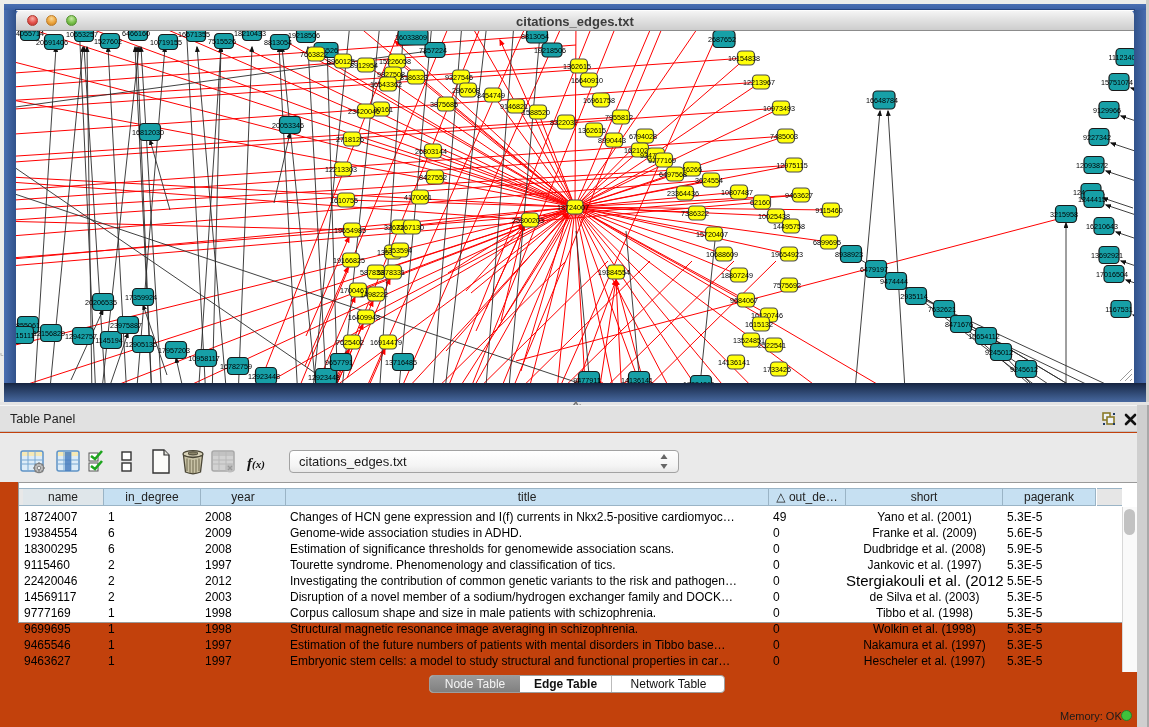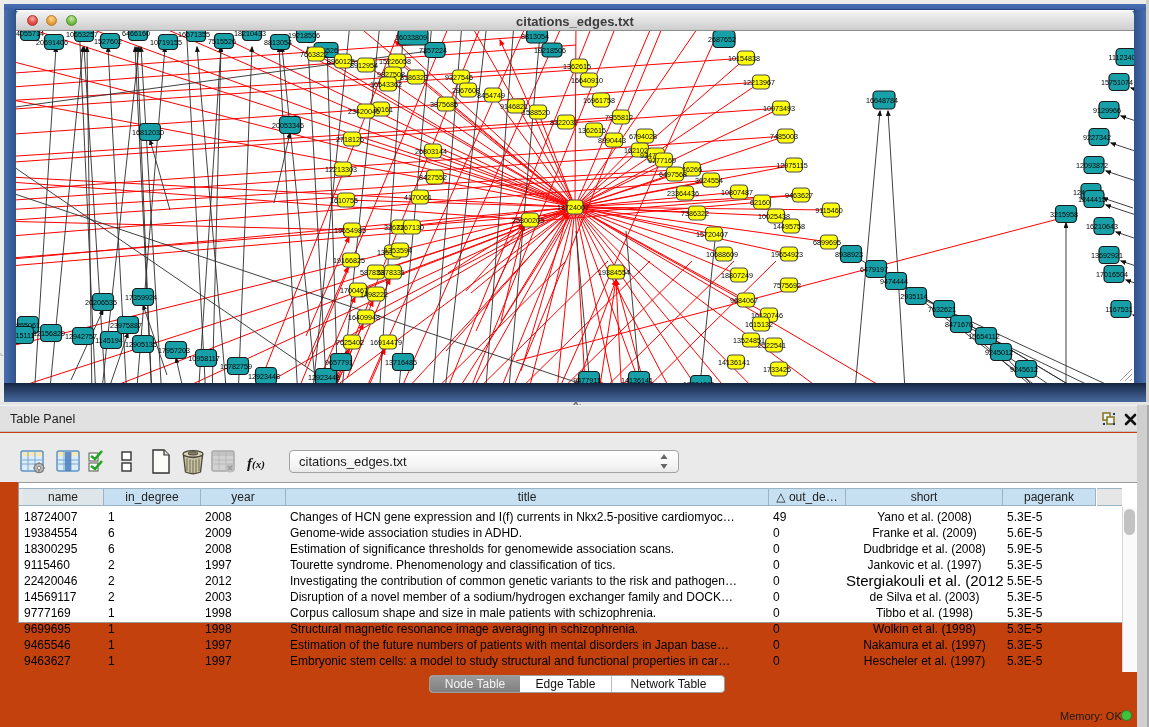--- a/index.html
+++ b/index.html
@@ -873,21 +873,21 @@
         <div class="abs" style="left:750px;top:5px;width:77px;height:18px;background:#c6e0f2;border-right:1px solid #9ab4c6;border-top:1px solid #9ab4c6;border-bottom:1px solid #9ab4c6;font-size:12px;color:#222;text-align:center;line-height:17px;white-space:nowrap;overflow:hidden">△ out_de…</div>
         <div class="abs" style="left:827px;top:5px;width:157px;height:18px;background:#c6e0f2;border-right:1px solid #9ab4c6;border-top:1px solid #9ab4c6;border-bottom:1px solid #9ab4c6;font-size:12px;color:#222;text-align:center;line-height:17px;white-space:nowrap;overflow:hidden">short</div>
         <div class="abs" style="left:984px;top:5px;width:93px;height:18px;background:#c6e0f2;border-right:1px solid #9ab4c6;border-top:1px solid #9ab4c6;border-bottom:1px solid #9ab4c6;font-size:12px;color:#222;text-align:center;line-height:17px;white-space:nowrap;overflow:hidden">pagerank</div>
         <div class="abs" style="left:0;top:5px;width:4px;height:18px;background:#e8e8e8;border-top:1px solid #9ab4c6;border-bottom:1px solid #9ab4c6"></div>
         <div class="abs" style="left:1078px;top:5px;width:25px;height:18px;background:#e6e6e6;border-top:1px solid #9ab4c6;border-bottom:1px solid #9ab4c6"></div>
         <div class="abs" style="left:4px;top:26px;width:81px;height:16px;font-size:12px;color:#000;padding-left:1px;text-align:left;line-height:16px;white-space:nowrap;overflow:hidden">18724007</div>
         <div class="abs" style="left:85px;top:26px;width:97px;height:16px;font-size:12px;color:#000;padding-left:4px;text-align:left;line-height:16px;white-space:nowrap;overflow:hidden">1</div>
         <div class="abs" style="left:182px;top:26px;width:85px;height:16px;font-size:12px;color:#000;padding-left:4px;text-align:left;line-height:16px;white-space:nowrap;overflow:hidden">2008</div>
         <div class="abs" style="left:267px;top:26px;width:483px;height:16px;font-size:12px;color:#000;padding-left:4px;text-align:left;line-height:16px;white-space:nowrap;overflow:hidden">Changes of HCN gene expression and I(f) currents in Nkx2.5-positive cardiomyoc…</div>
         <div class="abs" style="left:750px;top:26px;width:77px;height:16px;font-size:12px;color:#000;padding-left:4px;text-align:left;line-height:16px;white-space:nowrap;overflow:hidden">49</div>
-        <div class="abs" style="left:827px;top:26px;width:157px;height:16px;font-size:12px;color:#000;text-align:center;line-height:16px;white-space:nowrap;overflow:hidden">Yano et al. (2008)</div>
+        <div class="abs" style="left:827px;top:26px;width:157px;height:16px;font-size:12px;color:#000;text-align:center;line-height:16px;white-space:nowrap;overflow:hidden">Yano et al. (2001)</div>
         <div class="abs" style="left:984px;top:26px;width:93px;height:16px;font-size:12px;color:#000;padding-left:4px;text-align:left;line-height:16px;white-space:nowrap;overflow:hidden">5.3E-5</div>
         <div class="abs" style="left:4px;top:42px;width:81px;height:16px;font-size:12px;color:#000;padding-left:1px;text-align:left;line-height:16px;white-space:nowrap;overflow:hidden">19384554</div>
         <div class="abs" style="left:85px;top:42px;width:97px;height:16px;font-size:12px;color:#000;padding-left:4px;text-align:left;line-height:16px;white-space:nowrap;overflow:hidden">6</div>
         <div class="abs" style="left:182px;top:42px;width:85px;height:16px;font-size:12px;color:#000;padding-left:4px;text-align:left;line-height:16px;white-space:nowrap;overflow:hidden">2009</div>
         <div class="abs" style="left:267px;top:42px;width:483px;height:16px;font-size:12px;color:#000;padding-left:4px;text-align:left;line-height:16px;white-space:nowrap;overflow:hidden">Genome-wide association studies in ADHD.</div>
         <div class="abs" style="left:750px;top:42px;width:77px;height:16px;font-size:12px;color:#000;padding-left:4px;text-align:left;line-height:16px;white-space:nowrap;overflow:hidden">0</div>
         <div class="abs" style="left:827px;top:42px;width:157px;height:16px;font-size:12px;color:#000;text-align:center;line-height:16px;white-space:nowrap;overflow:hidden">Franke et al. (2009)</div>
         <div class="abs" style="left:984px;top:42px;width:93px;height:16px;font-size:12px;color:#000;padding-left:4px;text-align:left;line-height:16px;white-space:nowrap;overflow:hidden">5.6E-5</div>
         <div class="abs" style="left:4px;top:58px;width:81px;height:16px;font-size:12px;color:#000;padding-left:1px;text-align:left;line-height:16px;white-space:nowrap;overflow:hidden">18300295</div>
         <div class="abs" style="left:85px;top:58px;width:97px;height:16px;font-size:12px;color:#000;padding-left:4px;text-align:left;line-height:16px;white-space:nowrap;overflow:hidden">6</div>
@@ -927,38 +927,38 @@
         <div class="abs" style="left:4px;top:138px;width:81px;height:16px;font-size:12px;color:#000;padding-left:1px;text-align:left;line-height:16px;white-space:nowrap;overflow:hidden">9699695</div>
         <div class="abs" style="left:85px;top:138px;width:97px;height:16px;font-size:12px;color:#000;padding-left:4px;text-align:left;line-height:16px;white-space:nowrap;overflow:hidden">1</div>
         <div class="abs" style="left:182px;top:138px;width:85px;height:16px;font-size:12px;color:#000;padding-left:4px;text-align:left;line-height:16px;white-space:nowrap;overflow:hidden">1998</div>
         <div class="abs" style="left:267px;top:138px;width:483px;height:16px;font-size:12px;color:#000;padding-left:4px;text-align:left;line-height:16px;white-space:nowrap;overflow:hidden">Structural magnetic resonance image averaging in schizophrenia.</div>
         <div class="abs" style="left:750px;top:138px;width:77px;height:16px;font-size:12px;color:#000;padding-left:4px;text-align:left;line-height:16px;white-space:nowrap;overflow:hidden">0</div>
         <div class="abs" style="left:827px;top:138px;width:157px;height:16px;font-size:12px;color:#000;text-align:center;line-height:16px;white-space:nowrap;overflow:hidden">Wolkin et al. (1998)</div>
         <div class="abs" style="left:984px;top:138px;width:93px;height:16px;font-size:12px;color:#000;padding-left:4px;text-align:left;line-height:16px;white-space:nowrap;overflow:hidden">5.3E-5</div>
         <div class="abs" style="left:4px;top:154px;width:81px;height:16px;font-size:12px;color:#000;padding-left:1px;text-align:left;line-height:16px;white-space:nowrap;overflow:hidden">9465546</div>
         <div class="abs" style="left:85px;top:154px;width:97px;height:16px;font-size:12px;color:#000;padding-left:4px;text-align:left;line-height:16px;white-space:nowrap;overflow:hidden">1</div>
         <div class="abs" style="left:182px;top:154px;width:85px;height:16px;font-size:12px;color:#000;padding-left:4px;text-align:left;line-height:16px;white-space:nowrap;overflow:hidden">1997</div>
-        <div class="abs" style="left:267px;top:154px;width:483px;height:16px;font-size:12px;color:#000;padding-left:4px;text-align:left;line-height:16px;white-space:nowrap;overflow:hidden">Estimation of the future numbers of patients with mental disorders in Japan base…</div>
+        <div class="abs" style="left:267px;top:154px;width:483px;height:16px;font-size:12px;color:#000;padding-left:4px;text-align:left;line-height:16px;white-space:nowrap;overflow:hidden">Estimation of the future numbers of patients with mental disorders in Tibbo base…</div>
         <div class="abs" style="left:750px;top:154px;width:77px;height:16px;font-size:12px;color:#000;padding-left:4px;text-align:left;line-height:16px;white-space:nowrap;overflow:hidden">0</div>
         <div class="abs" style="left:827px;top:154px;width:157px;height:16px;font-size:12px;color:#000;text-align:center;line-height:16px;white-space:nowrap;overflow:hidden">Nakamura et al. (1997)</div>
         <div class="abs" style="left:984px;top:154px;width:93px;height:16px;font-size:12px;color:#000;padding-left:4px;text-align:left;line-height:16px;white-space:nowrap;overflow:hidden">5.3E-5</div>
         <div class="abs" style="left:4px;top:170px;width:81px;height:16px;font-size:12px;color:#000;padding-left:1px;text-align:left;line-height:16px;white-space:nowrap;overflow:hidden">9463627</div>
         <div class="abs" style="left:85px;top:170px;width:97px;height:16px;font-size:12px;color:#000;padding-left:4px;text-align:left;line-height:16px;white-space:nowrap;overflow:hidden">1</div>
         <div class="abs" style="left:182px;top:170px;width:85px;height:16px;font-size:12px;color:#000;padding-left:4px;text-align:left;line-height:16px;white-space:nowrap;overflow:hidden">1997</div>
         <div class="abs" style="left:267px;top:170px;width:483px;height:16px;font-size:12px;color:#000;padding-left:4px;text-align:left;line-height:16px;white-space:nowrap;overflow:hidden">Embryonic stem cells: a model to study structural and functional properties in car…</div>
         <div class="abs" style="left:750px;top:170px;width:77px;height:16px;font-size:12px;color:#000;padding-left:4px;text-align:left;line-height:16px;white-space:nowrap;overflow:hidden">0</div>
         <div class="abs" style="left:827px;top:170px;width:157px;height:16px;font-size:12px;color:#000;text-align:center;line-height:16px;white-space:nowrap;overflow:hidden">Hescheler et al. (1997)</div>
         <div class="abs" style="left:984px;top:170px;width:93px;height:16px;font-size:12px;color:#000;padding-left:4px;text-align:left;line-height:16px;white-space:nowrap;overflow:hidden">5.3E-5</div>
         <div class="abs" style="left:1103px;top:24px;width:15px;height:165px;background:#fafafa;border-left:1px solid #d8d8d8"></div>
         <div class="abs" style="left:1105px;top:26px;width:11px;height:26px;background:#c2c2c2;border-radius:6px"></div>
   </div>
 
   <div class="abs" style="left:429px;top:270px;width:296px;height:18px;border:1px solid #9d9d9d;border-radius:4px;background:#fff;overflow:hidden">
      <div class="abs" style="left:0;top:0;width:90px;height:18px;background:linear-gradient(#9a9a9a,#7d7d7d);color:#f4f4f4;font-size:12px;text-align:center;line-height:17px">Node Table</div>
-     <div class="abs" style="left:90px;top:0;width:91px;height:18px;color:#111;font-size:12px;font-weight:400;text-align:center;line-height:17px">Edge Table</div>
+     <div class="abs" style="left:90px;top:0;width:91px;height:18px;color:#111;font-size:12px;font-weight:700;text-align:center;line-height:17px">Edge Table</div>
      <div class="abs" style="left:181px;top:0;width:1px;height:18px;background:#bbb"></div>
      <div class="abs" style="left:181px;top:0;width:115px;height:18px;color:#111;font-size:12px;font-weight:400;text-align:center;line-height:17px">Network Table</div>
   </div>
 
   <div class="abs" style="left:1060px;top:305px;font-size:11px;color:#1a1a1a">Memory: OK</div>
   <div class="abs" style="left:1121px;top:305px;width:11px;height:11px;border-radius:50%;background:#3fc23c;border:1.5px solid #2a7d2a"></div>
 
   <div class="abs" style="left:1137px;top:0;width:12px;height:322px;background:#cfcfcf;border-right:2px solid #a8a8a8;box-sizing:border-box"></div>
 </div>
 

